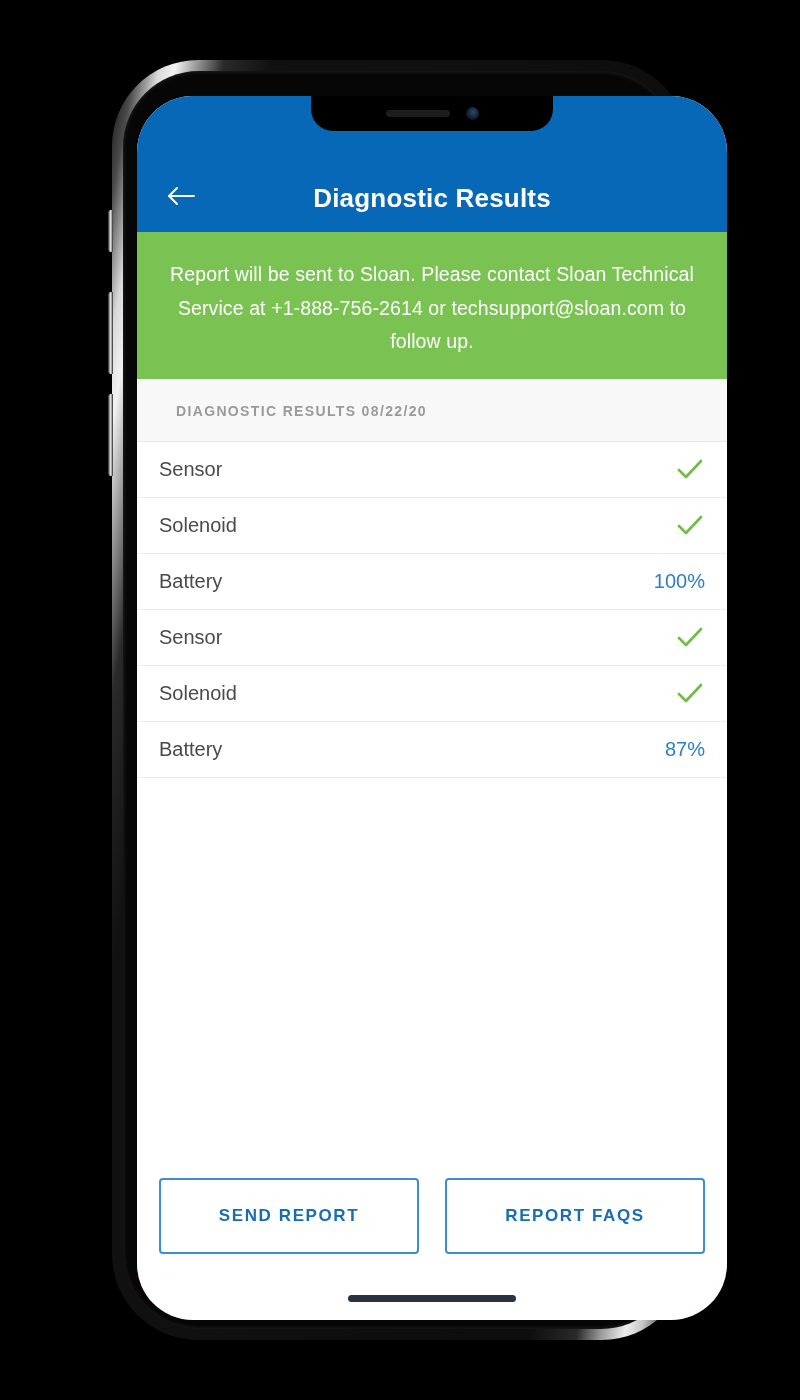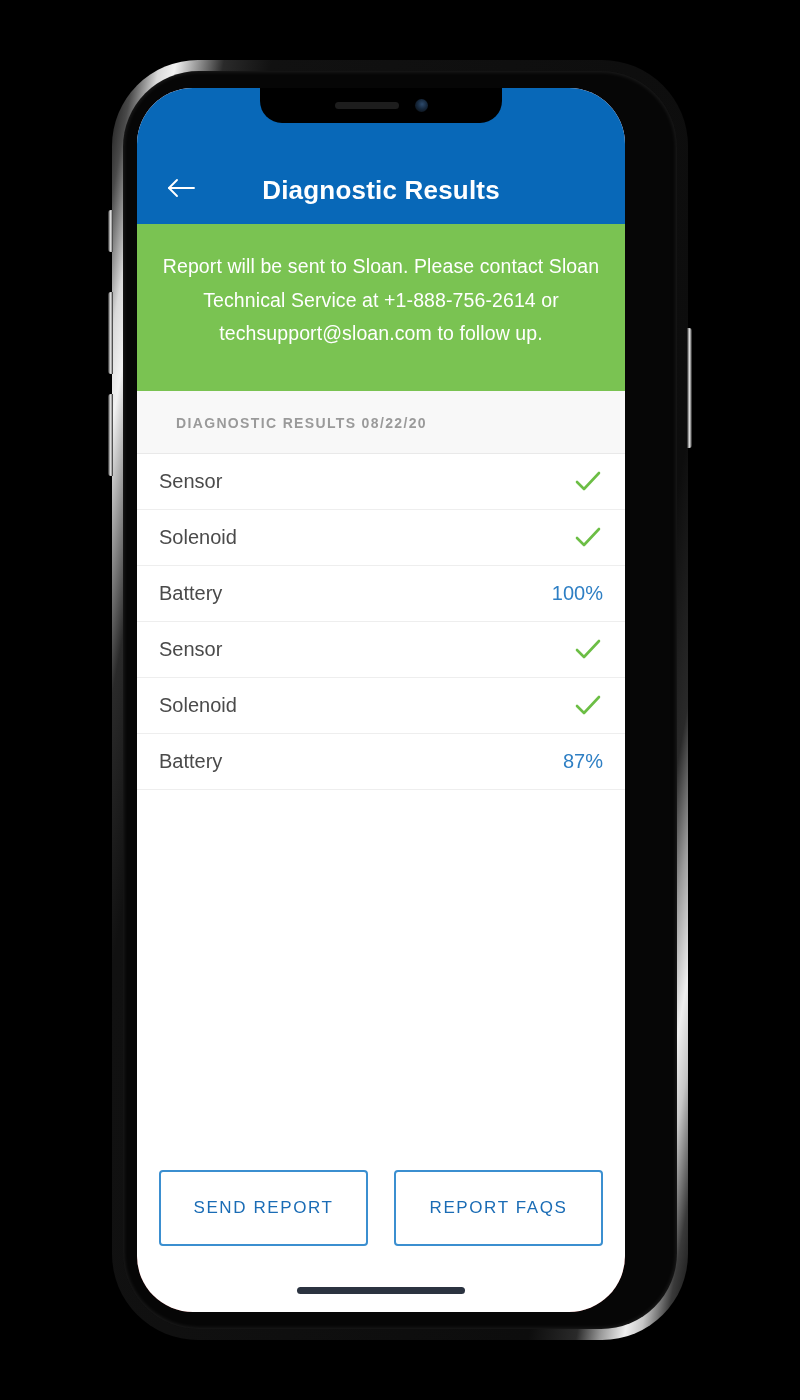--- a/index.html
+++ b/index.html
@@ -57,22 +57,22 @@
     bottom: 11px;
     border-radius: 76px;
     background: #060606;
     box-shadow: inset 0 0 4px 1px rgba(255,255,255,0.10);
   }
 
   
   .screen {
     position: absolute;
     left: 137px;
-    top: 88px;
-    width: 488px;
+    top: 96px;
+    width: 590px;
     height: 1224px;
     border-radius: 56px;
     overflow: hidden;
     background: #7f1d1d;
   }
 
   
   .notch {
     position: absolute;
     left: 50%;
@@ -151,21 +151,21 @@
     font-size: 26px;
     font-weight: bold;
     letter-spacing: 0.2px;
   }
 
   
   .banner {
     flex: 0 0 auto;
     background: #7ac352;
     color: #ffffff;
-    padding: 26px 22px 40px;
+    padding: 26px 22px 20px;
     text-align: center;
     font-size: 19.5px;
     line-height: 1.72;
     letter-spacing: 0.1px;
   }
 
   
   .list-area {
     flex: 1 1 auto;
     background: #ffffff;
@@ -211,21 +211,21 @@
     margin-bottom: 66px;
   }
   .outline-btn {
     flex: 1 1 0;
     height: 76px;
     border: 2px solid #3b8fd0;
     border-radius: 4px;
     background: #ffffff;
     color: #1a6cb5;
     font-size: 17px;
-    font-weight: normal;
+    font-weight: bold;
     letter-spacing: 1.6px;
     display: flex;
     align-items: center;
     justify-content: center;
     cursor: pointer;
     font-family: "Liberation Sans", sans-serif;
   }
 
   
   .home-indicator {

